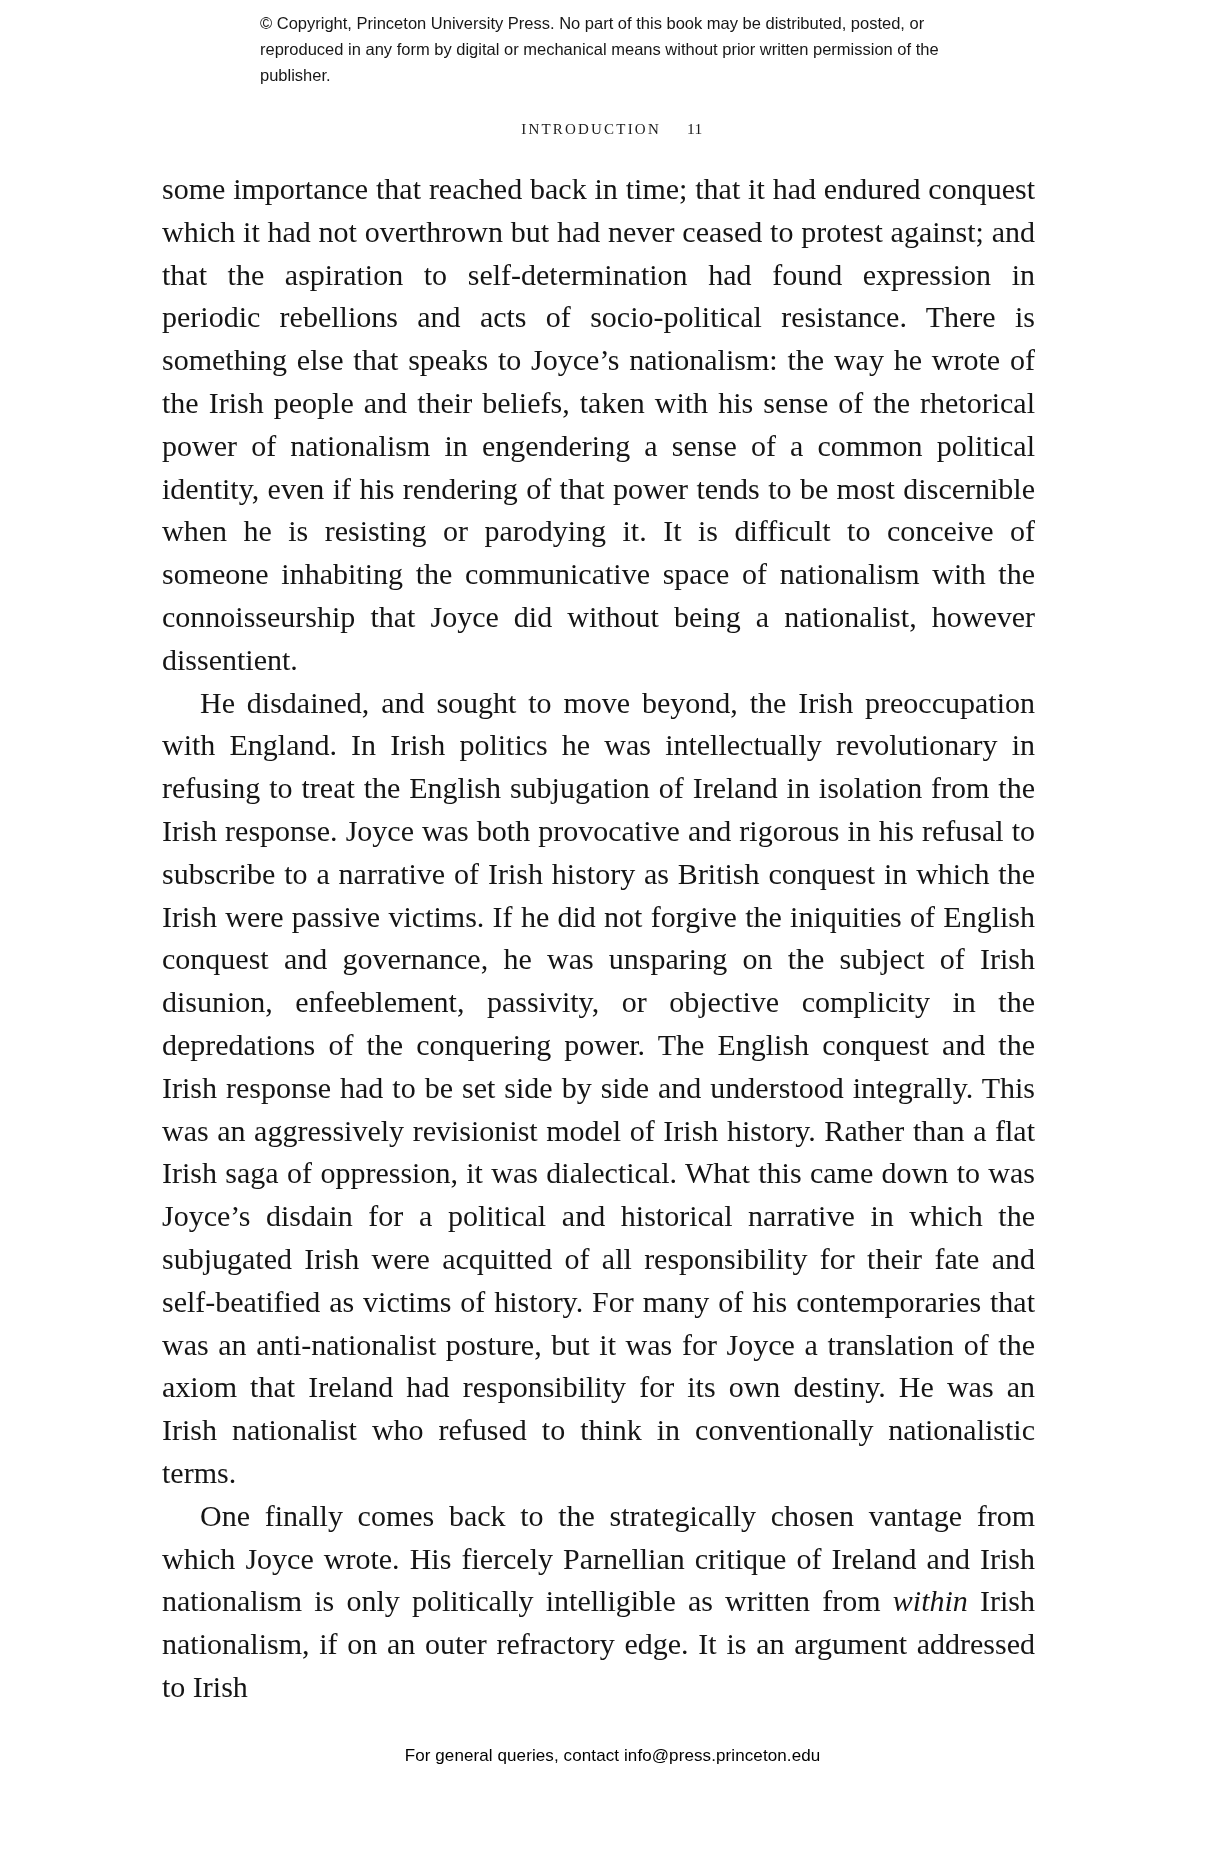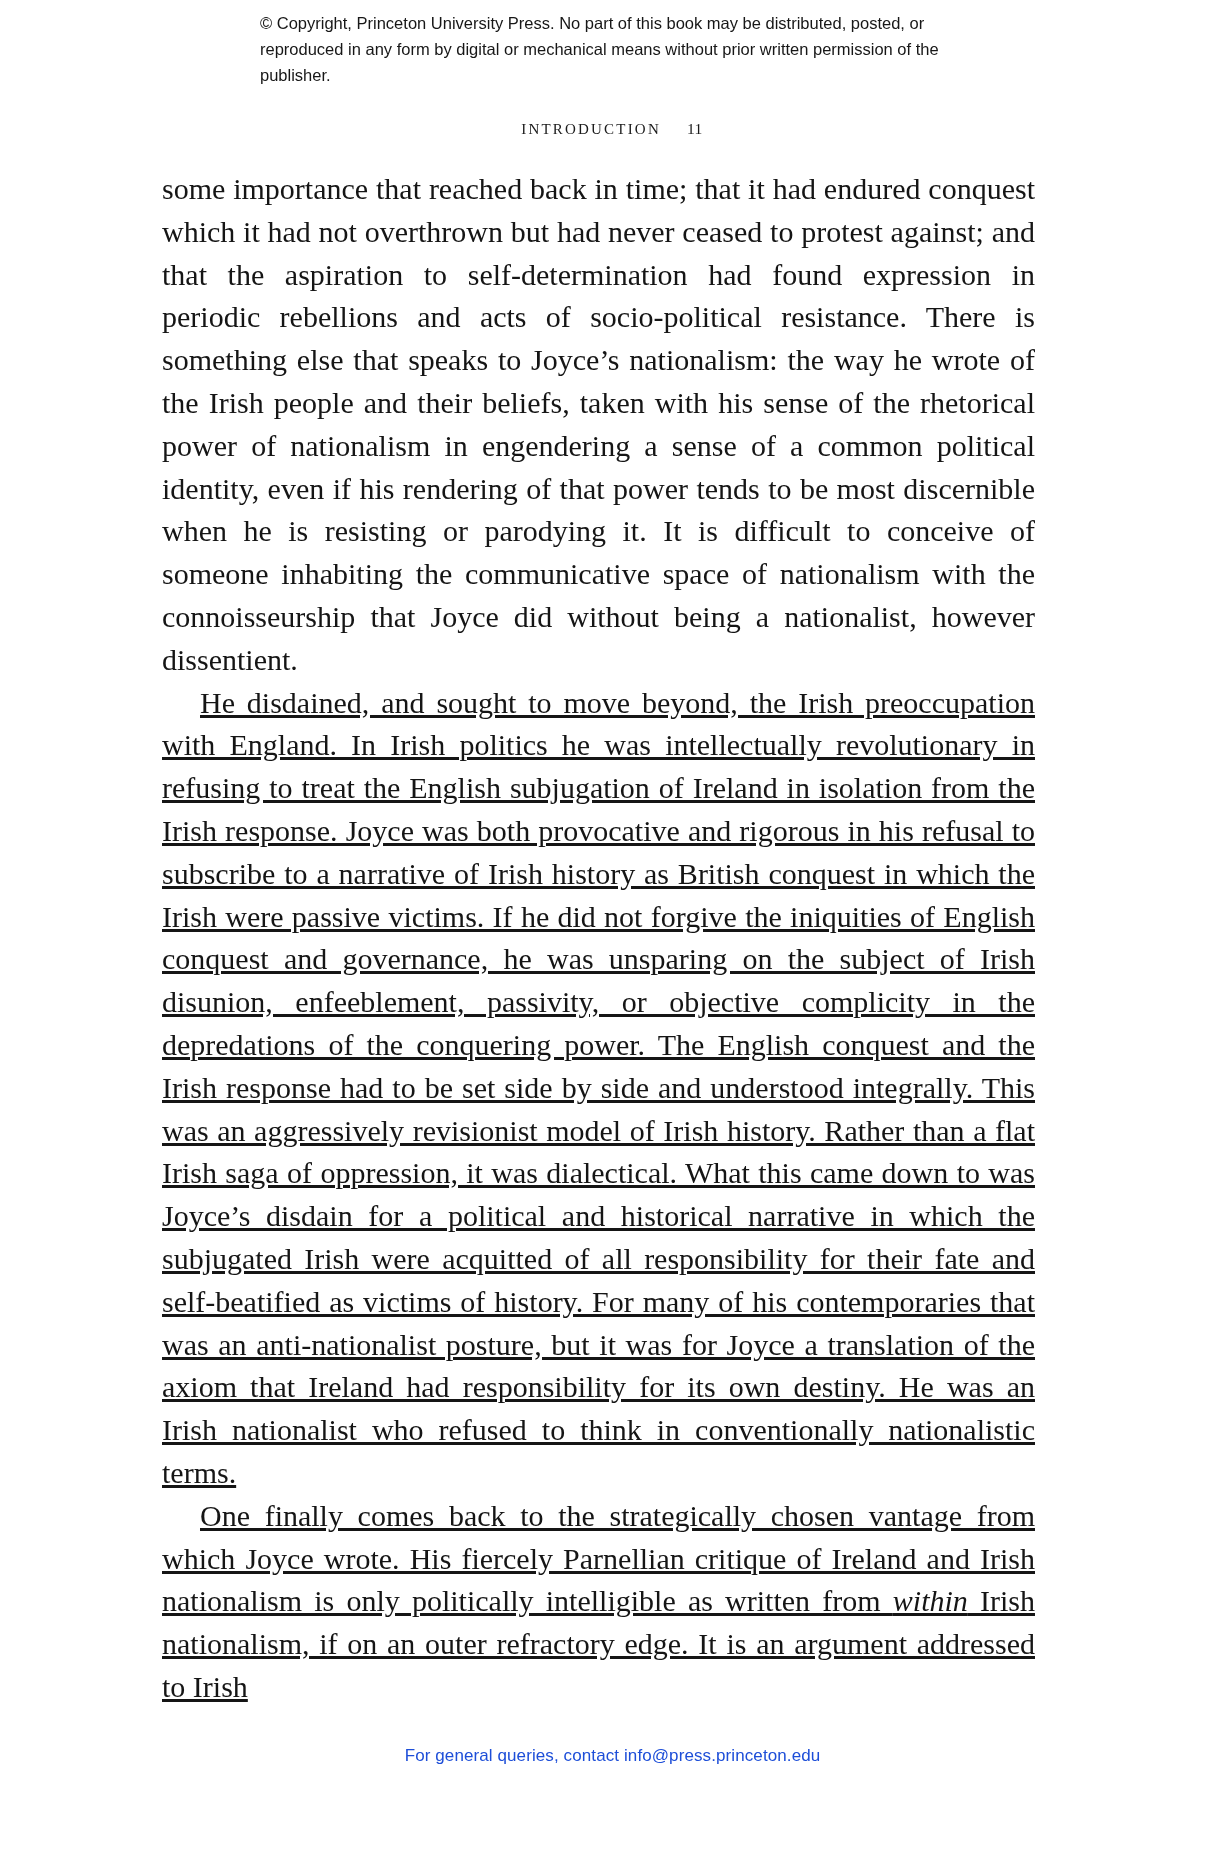--- a/index.html
+++ b/index.html
@@ -58,35 +58,34 @@
     line-height: 42.8px;
     text-align: justify;
     text-justify: inter-word;
     color: #151515;
   }
   .body-text p {
     margin: 0;
   }
   .body-text p.indent {
     text-indent: 38px;
-    text-decoration: underline;
   }
   .body-text i {
     font-style: italic;
     margin-top: 21px;
   }
   .footer-note {
     position: absolute;
     top: 1746px;
     left: 0;
     width: 1225px;
     text-align: center;
     font-family: "Liberation Sans", sans-serif;
     font-size: 17px;
-    color: #1d4ed8;
+    color: #000000;
     letter-spacing: 0.1px;
   }
 </style>
 </head>
 <body>
 
 <div class="page">
 
   <div class="copyright-notice">© Copyright, Princeton University Press. No part of this book may be distributed, posted, or reproduced in any form by digital or mechanical means without prior written permission of the publisher.</div>
 

